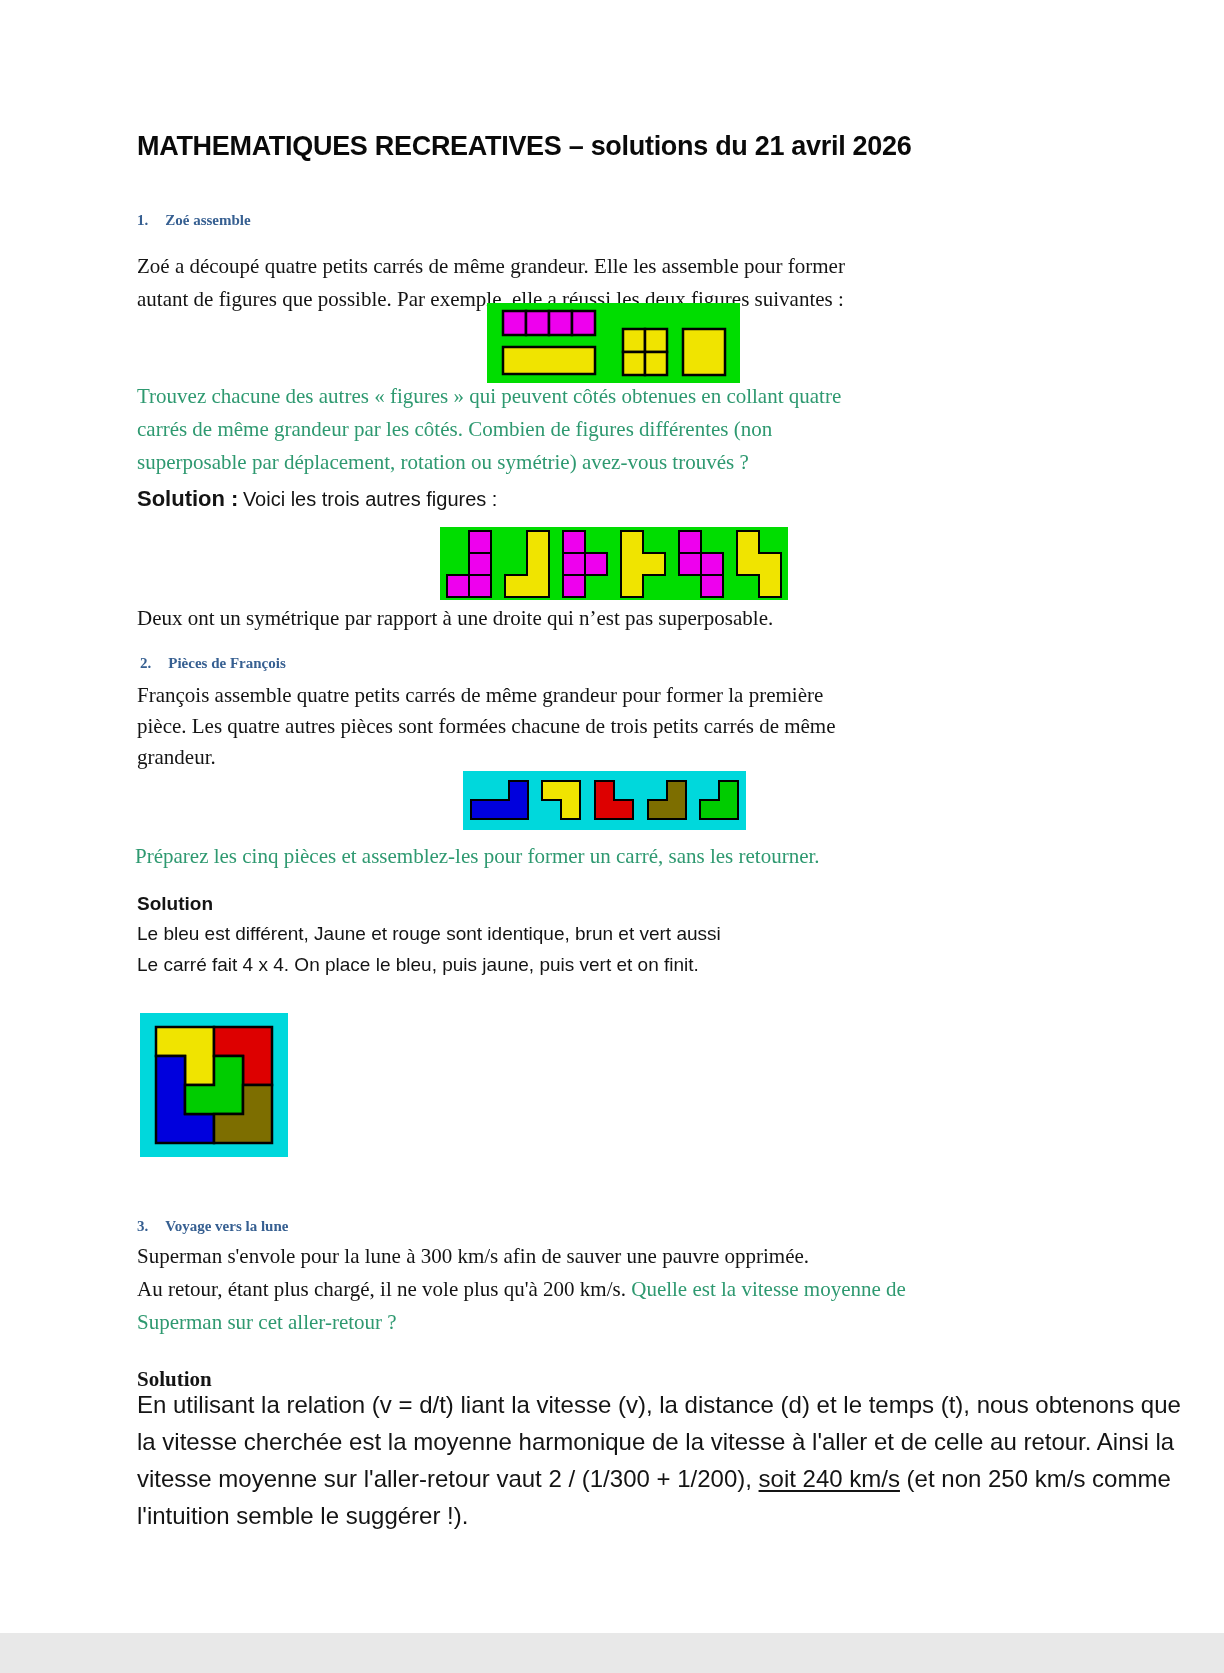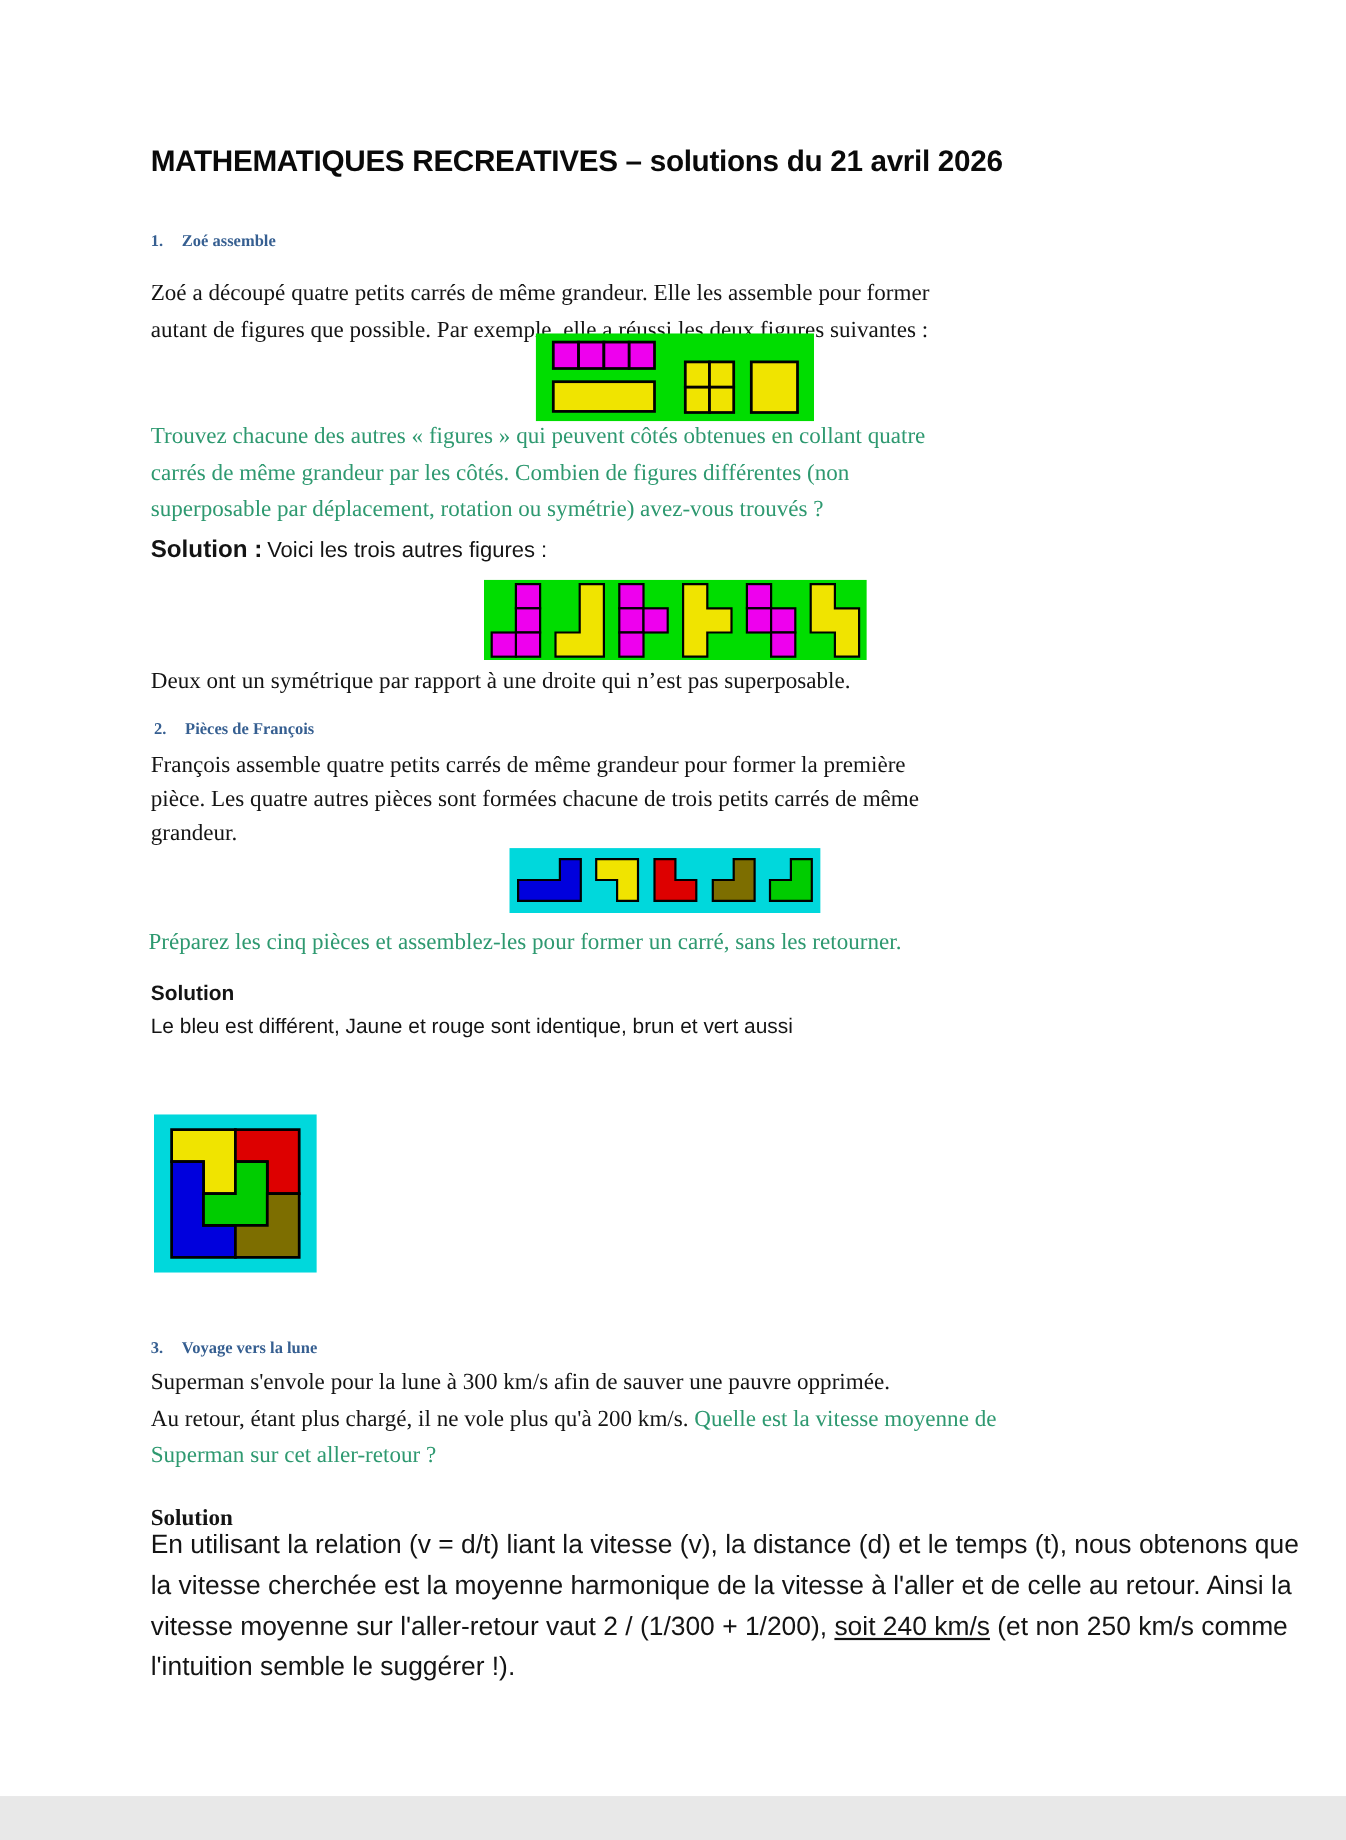--- a/index.html
+++ b/index.html
@@ -149,20 +149,21 @@
       <g transform="translate(237,10)">
         <path d="M19,0 H38 V38 H0 V19 H19 Z" stroke="#000" stroke-width="2" fill="#00cc00"></path>
       </g>
     </svg>
   </div>
 
   <div class="abs body greentxt" style="left:135px; top:840px;">Préparez les cinq pièces et assemblez-les pour former un carré, sans les retourner.</div>
 
   <div class="abs sol2lbl" style="left:137px; top:893px;">Solution</div>
   <div class="abs sans19" style="left:137px; top:923px;">Le bleu est différent, Jaune et rouge sont identique, brun et vert aussi</div>
+  <div class="abs sans19" style="left:137px; top:954px;">Le carré fait 4 x 4. On place le bleu, puis jaune, puis vert et on finit.</div>
 
   <div class="abs" style="left:140px; top:1013px;">
     <svg width="148" height="144">
       <rect x="0" y="0" width="148" height="144" fill="#00d8dc"></rect>
       <g transform="translate(16,14)">
         <path d="M0,0 H58 V58 H29 V29 H0 Z" stroke="#000" stroke-width="2.5" fill="#f0e400"></path>
         <path d="M58,0 H116 V58 H87 V29 H58 Z" stroke="#000" stroke-width="2.5" fill="#dd0000"></path>
         <path d="M0,29 H29 V87 H58 V116 H0 Z" stroke="#000" stroke-width="2.5" fill="#0000dd"></path>
         <path d="M58,29 H87 V87 H29 V58 H58 Z" stroke="#000" stroke-width="2.5" fill="#00cc00"></path>
         <path d="M87,58 H116 V116 H58 V87 H87 Z" stroke="#000" stroke-width="2.5" fill="#7d6e00"></path>

